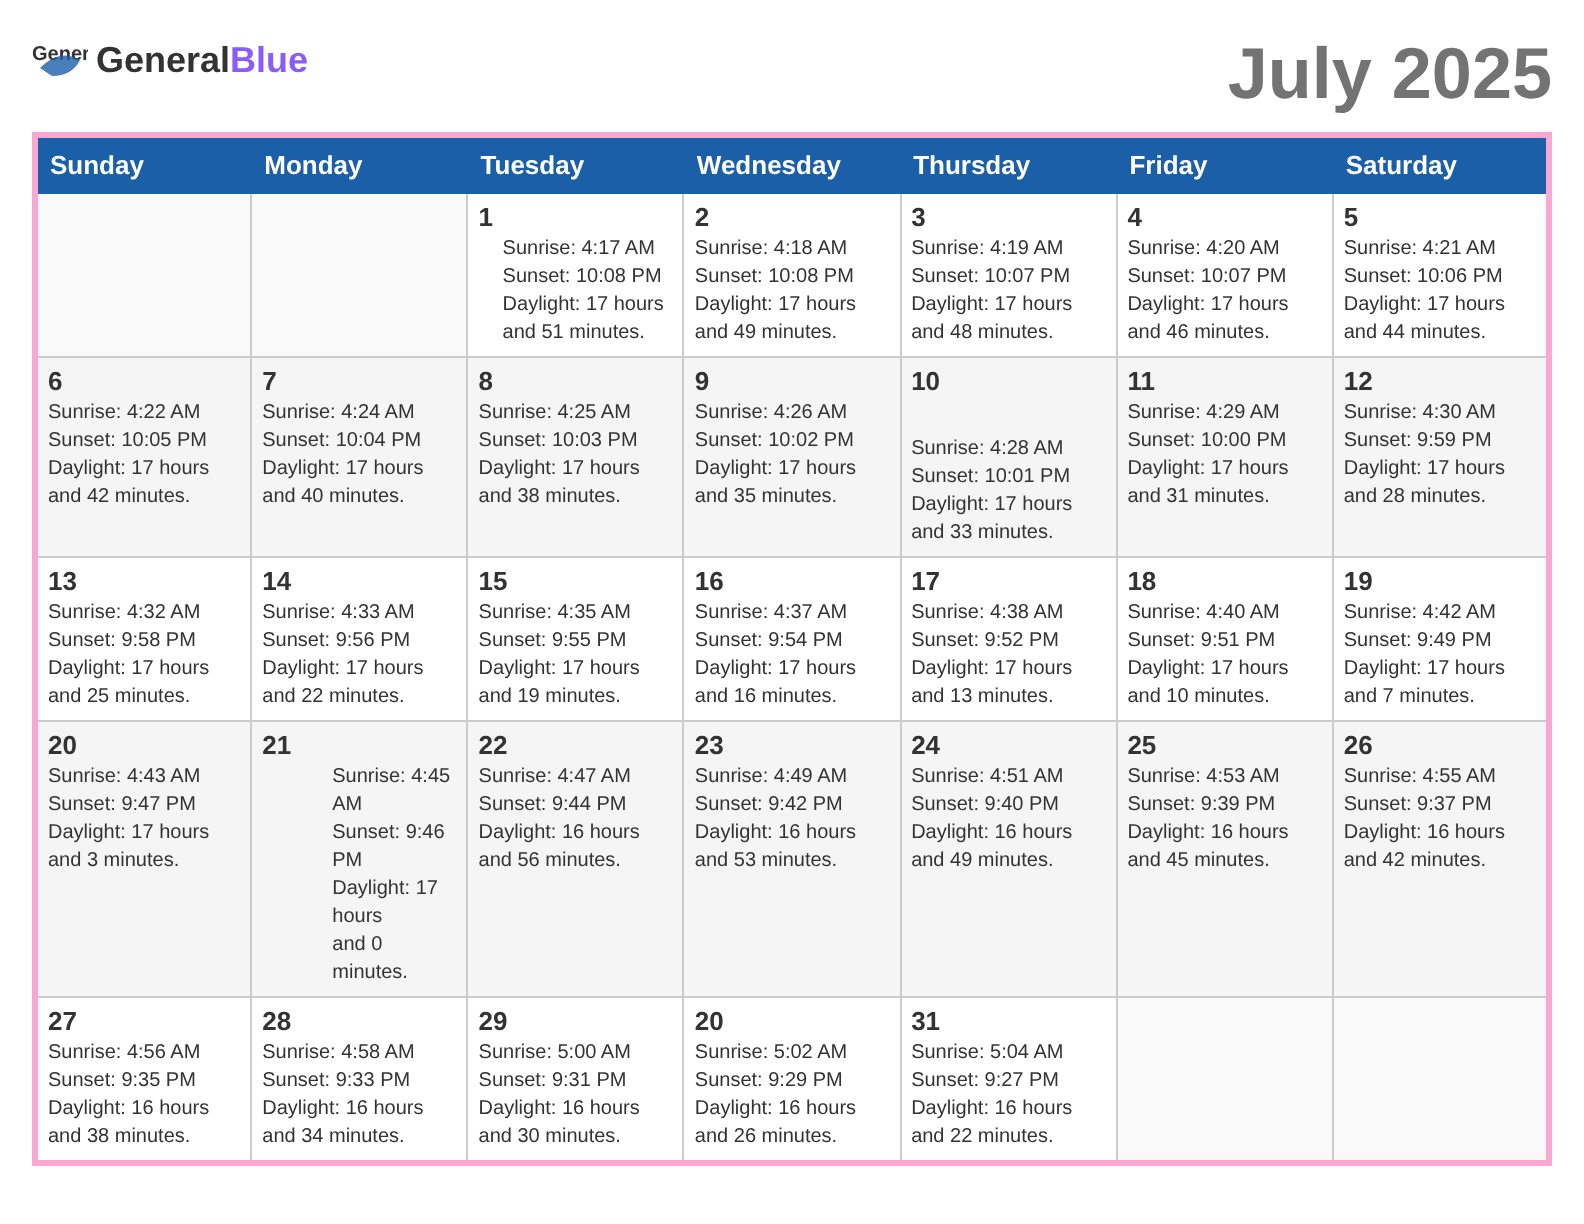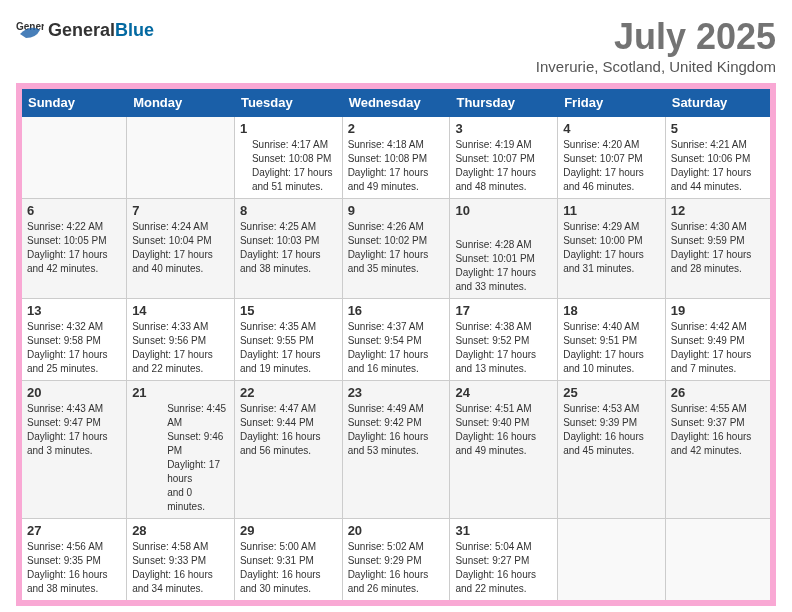--- a/index.html
+++ b/index.html
@@ -33,21 +33,21 @@
       font-weight: bold;
       color: #737373;
     }
     .location-title {
       font-size: 15px;
       color: #555;
     }
     .calendar {
       width: 100%;
       border-collapse: collapse;
-      border: 6px solid #f9a8d4;
+      border: 3px solid #f9a8d4;
     }
     .calendar th {
       background-color: #1a5fa8;
       color: #fff;
       text-align: left;
       padding: 6px 6px;
       font-size: 13px;
       border: 1px solid #1a5fa8;
     }
     .calendar td {
@@ -84,26 +84,25 @@
 </head>
 <body>
 
 <div class="header-area">
   <div class="logo">
     <svg class="logo-icon" viewBox="0 0 28 28" xmlns="http://www.w3.org/2000/svg">
       <text x="0" y="14" font-size="10" font-weight="bold" fill="#333">General</text>
       <path d="M4 18 Q14 8 24 14 Q20 22 10 22 Z" fill="#1a5fa8" opacity="0.8"></path>
     </svg>
     <div>
-      <span style="font-size:18px;font-weight:bold;color:#333;">General</span><span style="font-size:18px;font-weight:bold;color:#0369a1;">Blue</span>
+      <span style="font-size:18px;font-weight:bold;color:#333;">General</span><span style="font-size:18px;font-weight:bold;color:#8b5cf6;">Blue</span>
     </div>
   </div>
   <div class="title-area">
     <div class="month-title">July 2025</div>
-    <div class="location-title">Inverurie, Scotland, United Kingdom</div>
   </div>
 </div>
 
 <table class="calendar">
   <thead>
     <tr>
     <th>Sunday</th>
         <th>Monday</th>
         <th>Tuesday</th>
         <th>Wednesday</th>

